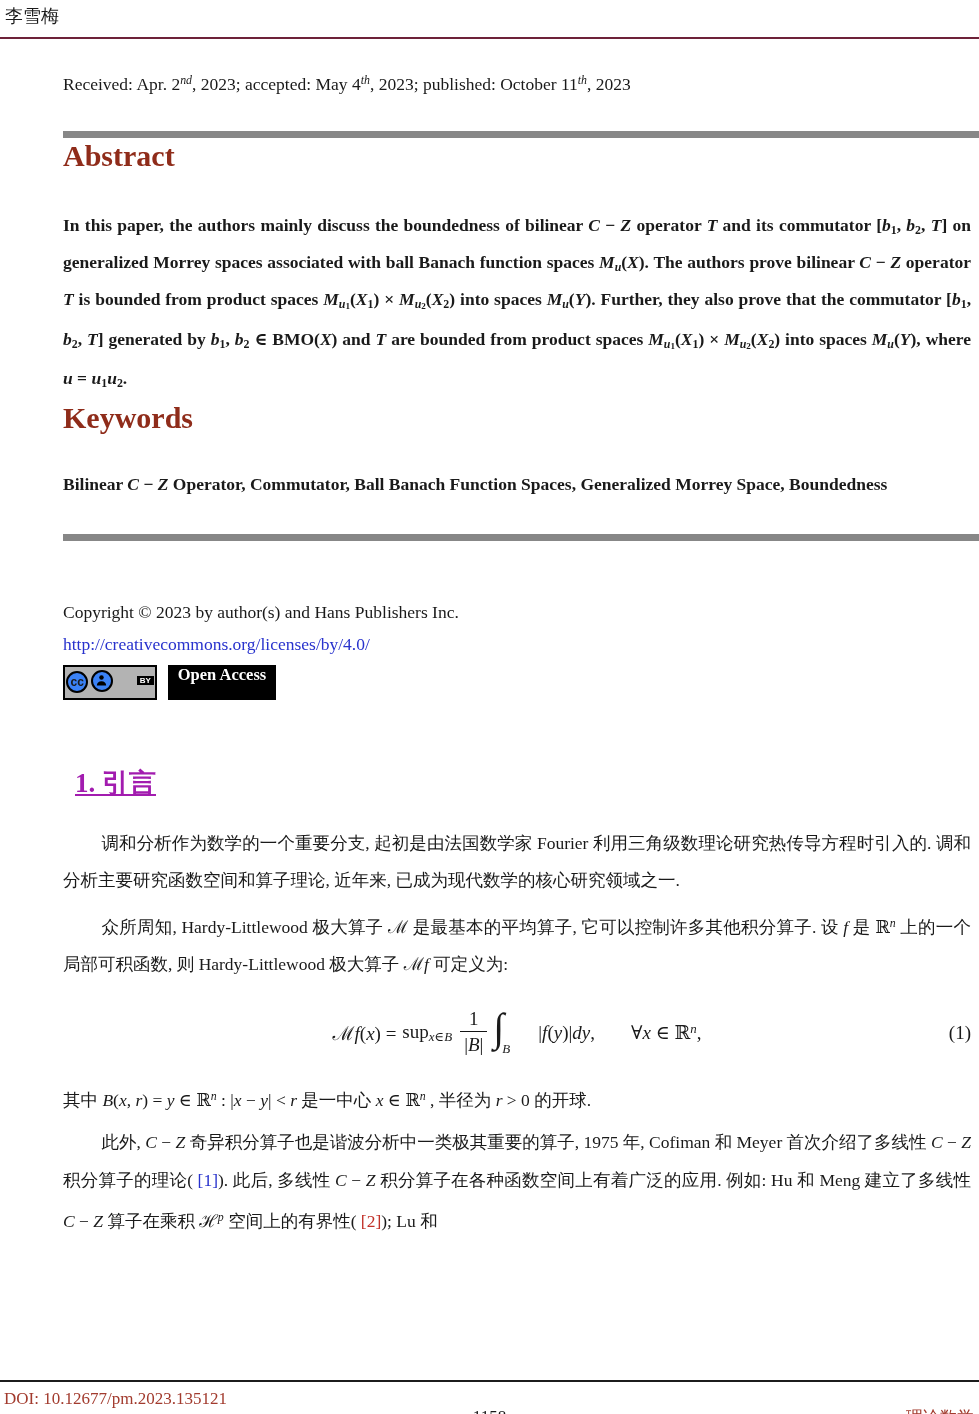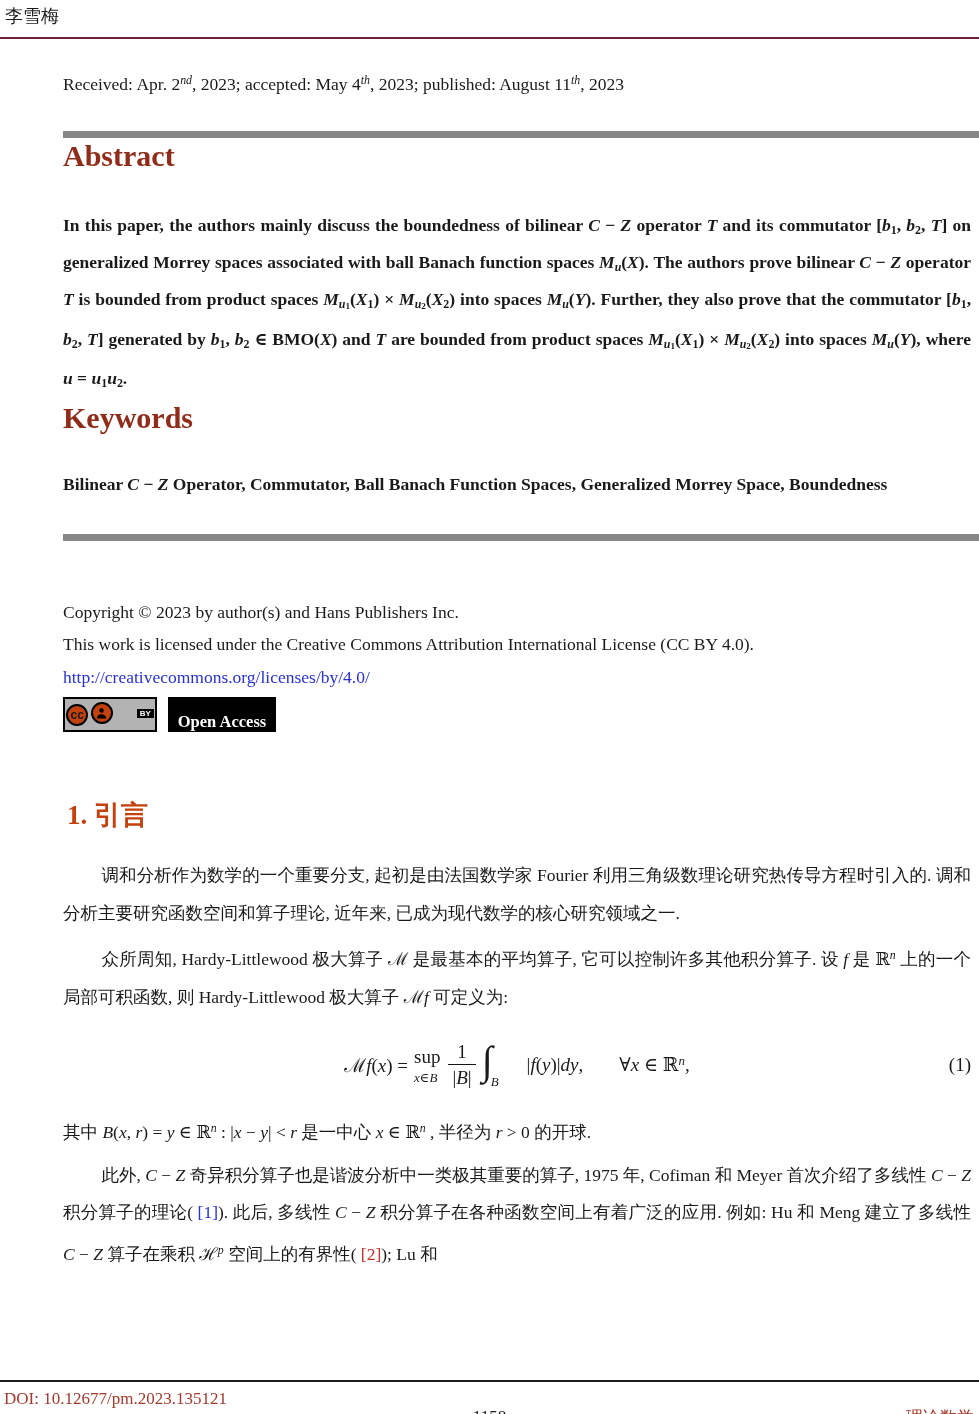--- a/index.html
+++ b/index.html
@@ -45,51 +45,52 @@
   .license-link{color:#2832cd;text-decoration:none;cursor:pointer;}
 
   .badges-row{margin-top:4px;display:flex;align-items:center;}
   .cc-badge{
     width:90px;height:31px;background:#b3b3b3;border:2px solid #000;
     display:flex;align-items:center;justify-content:space-around;
     position:relative;box-sizing:content-box;cursor:pointer;
   }
   .cc-circle{
     width:22px;height:22px;border:2px solid #000;border-radius:50%;
-    background:#c2410c;display:flex;align-items:center;justify-content:center;
+    background:#3b82f6;display:flex;align-items:center;justify-content:center;
     font-weight:bold;font-size:12px;box-sizing:border-box;line-height:1;
     font-family:"Liberation Sans","DejaVu Sans",sans-serif;
   }
   .person-wrap{display:flex;flex-direction:row;align-items:center;margin-top:-3px;gap:24px;}
   .by-chip{
     font-size:8px;font-weight:bold;background:#000;color:#fff;
     padding:0 3px;line-height:9px;margin-top:0px;
     font-family:"Liberation Sans","DejaVu Sans",sans-serif;
   }
   .oa-badge{
     width:108px;height:35px;background:#000;color:#fff;margin-left:11px;
-    display:flex;align-items:flex-end;justify-content:center;
+    display:flex;align-items:flex-start;justify-content:center;
     font-weight:bold;font-size:16.5px;cursor:pointer;
   }
 
   .section-h{
-    color:#c2410c;font-size:27px;line-height:34px;font-weight:bold;
-    margin:66px 0 0 4px;
+    color:#a21caf;font-size:27px;line-height:34px;font-weight:bold;
+    margin:66px 0 0 12px;
+    text-decoration:underline;
   }
   .cn-para{
     margin:0;line-height:37.5px;text-align:justify;text-indent:2.2em;
   }
   .cn-para.noindent{text-indent:0;}
   .p-first{margin-top:25px;}
   .p-next{margin-top:5px;}
 
   .formula-wrap{position:relative;margin:10px 0 6px 0;height:78px;
     display:flex;align-items:center;justify-content:center;font-size:19px;}
   .formula{display:inline-flex;align-items:center;}
-  .supop{display:inline-flex;flex-direction:column;align-items:flex-start;margin:0 4px 0 6px;}
+  .supop{display:inline-flex;flex-direction:row;align-items:flex-end;margin:0 4px 0 6px;}
   .supop .op{line-height:1.1;}
   .supop .under{font-size:13px;line-height:1;margin-top:3px;}
   .frac{display:inline-flex;flex-direction:column;align-items:center;margin:0 4px;}
   .frac .num{line-height:1.25;padding:0 4px;}
   .frac .den{border-top:1.4px solid #141414;line-height:1.35;padding:0 4px;}
   .int-sign{font-size:40px;line-height:1;margin-left:2px;}
   .int-sub{font-size:13px;vertical-align:-12px;margin-left:-2px;}
   .integrand{margin-left:4px;padding-left:24px;}
   .forall{margin-left:36px;}
   .eq-number{position:absolute;right:0;top:50%;transform:translateY(-50%);}
@@ -104,39 +105,38 @@
   .footer-page{position:absolute;left:0;right:0;top:18px;text-align:center;color:#1a1a1a;}
   .footer-journal{position:absolute;right:5px;top:17px;color:#a23b2e;}
 </style>
 </head>
 <body>
 
 <div class="author-line">李雪梅</div>
 <div class="top-rule"></div>
 
 <div class="content-col">
-  <div class="received"><span>Received: Apr. 2</span><span class="it sup">nd</span><span>, 2023; accepted: May 4</span><span class="it sup">th</span><span>, 2023; published: August 11</span><span class="it sup">th</span><span>, 2023</span></div>
+  <div class="received"><span>Received: Apr. 2</span><span class="it sup">nd</span><span>, 2023; accepted: May 4</span><span class="it sup">th</span><span>, 2023; published: October 11</span><span class="it sup">th</span><span>, 2023</span></div>
 </div>
 
 <div class="bar bar1"></div>
 
 <div class="content-col">
   <h1 class="paper-h abstract-h">Abstract</h1>
   <div class="abstract-body"><span>In this paper, the authors mainly discuss the boundedness of bilinear </span><span class="it">C</span><span> − </span><span class="it">Z</span><span> operator </span><span class="it">T</span><span> and its commutator [</span><span class="it">b</span><span class="sub">1</span><span>, </span><span class="it">b</span><span class="sub">2</span><span>, </span><span class="it">T</span><span>] on generalized Morrey spaces associated with ball Banach function spaces </span><span class="it">M</span><span class="it sub">u</span><span>(</span><span class="it">X</span><span>). The authors prove bilinear </span><span class="it">C</span><span> − </span><span class="it">Z</span><span> operator </span><span class="it">T</span><span> is bounded from product spaces </span><span class="it">M</span><span class="it sub">u</span><span class="subsub">1</span><span>(</span><span class="it">X</span><span class="sub">1</span><span>) × </span><span class="it">M</span><span class="it sub">u</span><span class="subsub">2</span><span>(</span><span class="it">X</span><span class="sub">2</span><span>) into spaces </span><span class="it">M</span><span class="it sub">u</span><span>(</span><span class="it">Y</span><span>). Further, they also prove that the commutator [</span><span class="it">b</span><span class="sub">1</span><span>, </span><span class="it">b</span><span class="sub">2</span><span>, </span><span class="it">T</span><span>] generated by </span><span class="it">b</span><span class="sub">1</span><span>, </span><span class="it">b</span><span class="sub">2</span><span> ∈ BMO(</span><span class="it">X</span><span>) and </span><span class="it">T</span><span> are bounded from product spaces </span><span class="it">M</span><span class="it sub">u</span><span class="subsub">1</span><span>(</span><span class="it">X</span><span class="sub">1</span><span>) × </span><span class="it">M</span><span class="it sub">u</span><span class="subsub">2</span><span>(</span><span class="it">X</span><span class="sub">2</span><span>) into spaces </span><span class="it">M</span><span class="it sub">u</span><span>(</span><span class="it">Y</span><span>), where </span><span class="it">u</span><span> = </span><span class="it">u</span><span class="sub">1</span><span class="it">u</span><span class="sub">2</span><span>.</span></div>
 
   <h1 class="paper-h keywords-h">Keywords</h1>
   <div class="keywords-body"><span>Bilinear </span><span class="it">C</span><span> − </span><span class="it">Z</span><span> Operator, Commutator, Ball Banach Function Spaces, Generalized Morrey Space, Boundedness</span></div>
 </div>
 
 <div class="bar bar2"></div>
 
 <div class="content-col">
   <div class="copyright-block">
     <div>Copyright © 2023 by author(s) and Hans Publishers Inc.</div>
-    <div>This work is licensed under the Creative Commons Attribution International License (CC BY 4.0).</div>
     <div><a class="license-link">http://creativecommons.org/licenses/by/4.0/</a></div>
   </div>
 
   <div class="badges-row">
     <div class="cc-badge">
       <span class="cc-circle">cc</span>
       <span class="person-wrap">
         <span class="cc-circle">
             <svg viewBox="0 0 24 24" width="15" height="15">
               <circle cx="12" cy="7" r="3.6" fill="#000"></circle>

